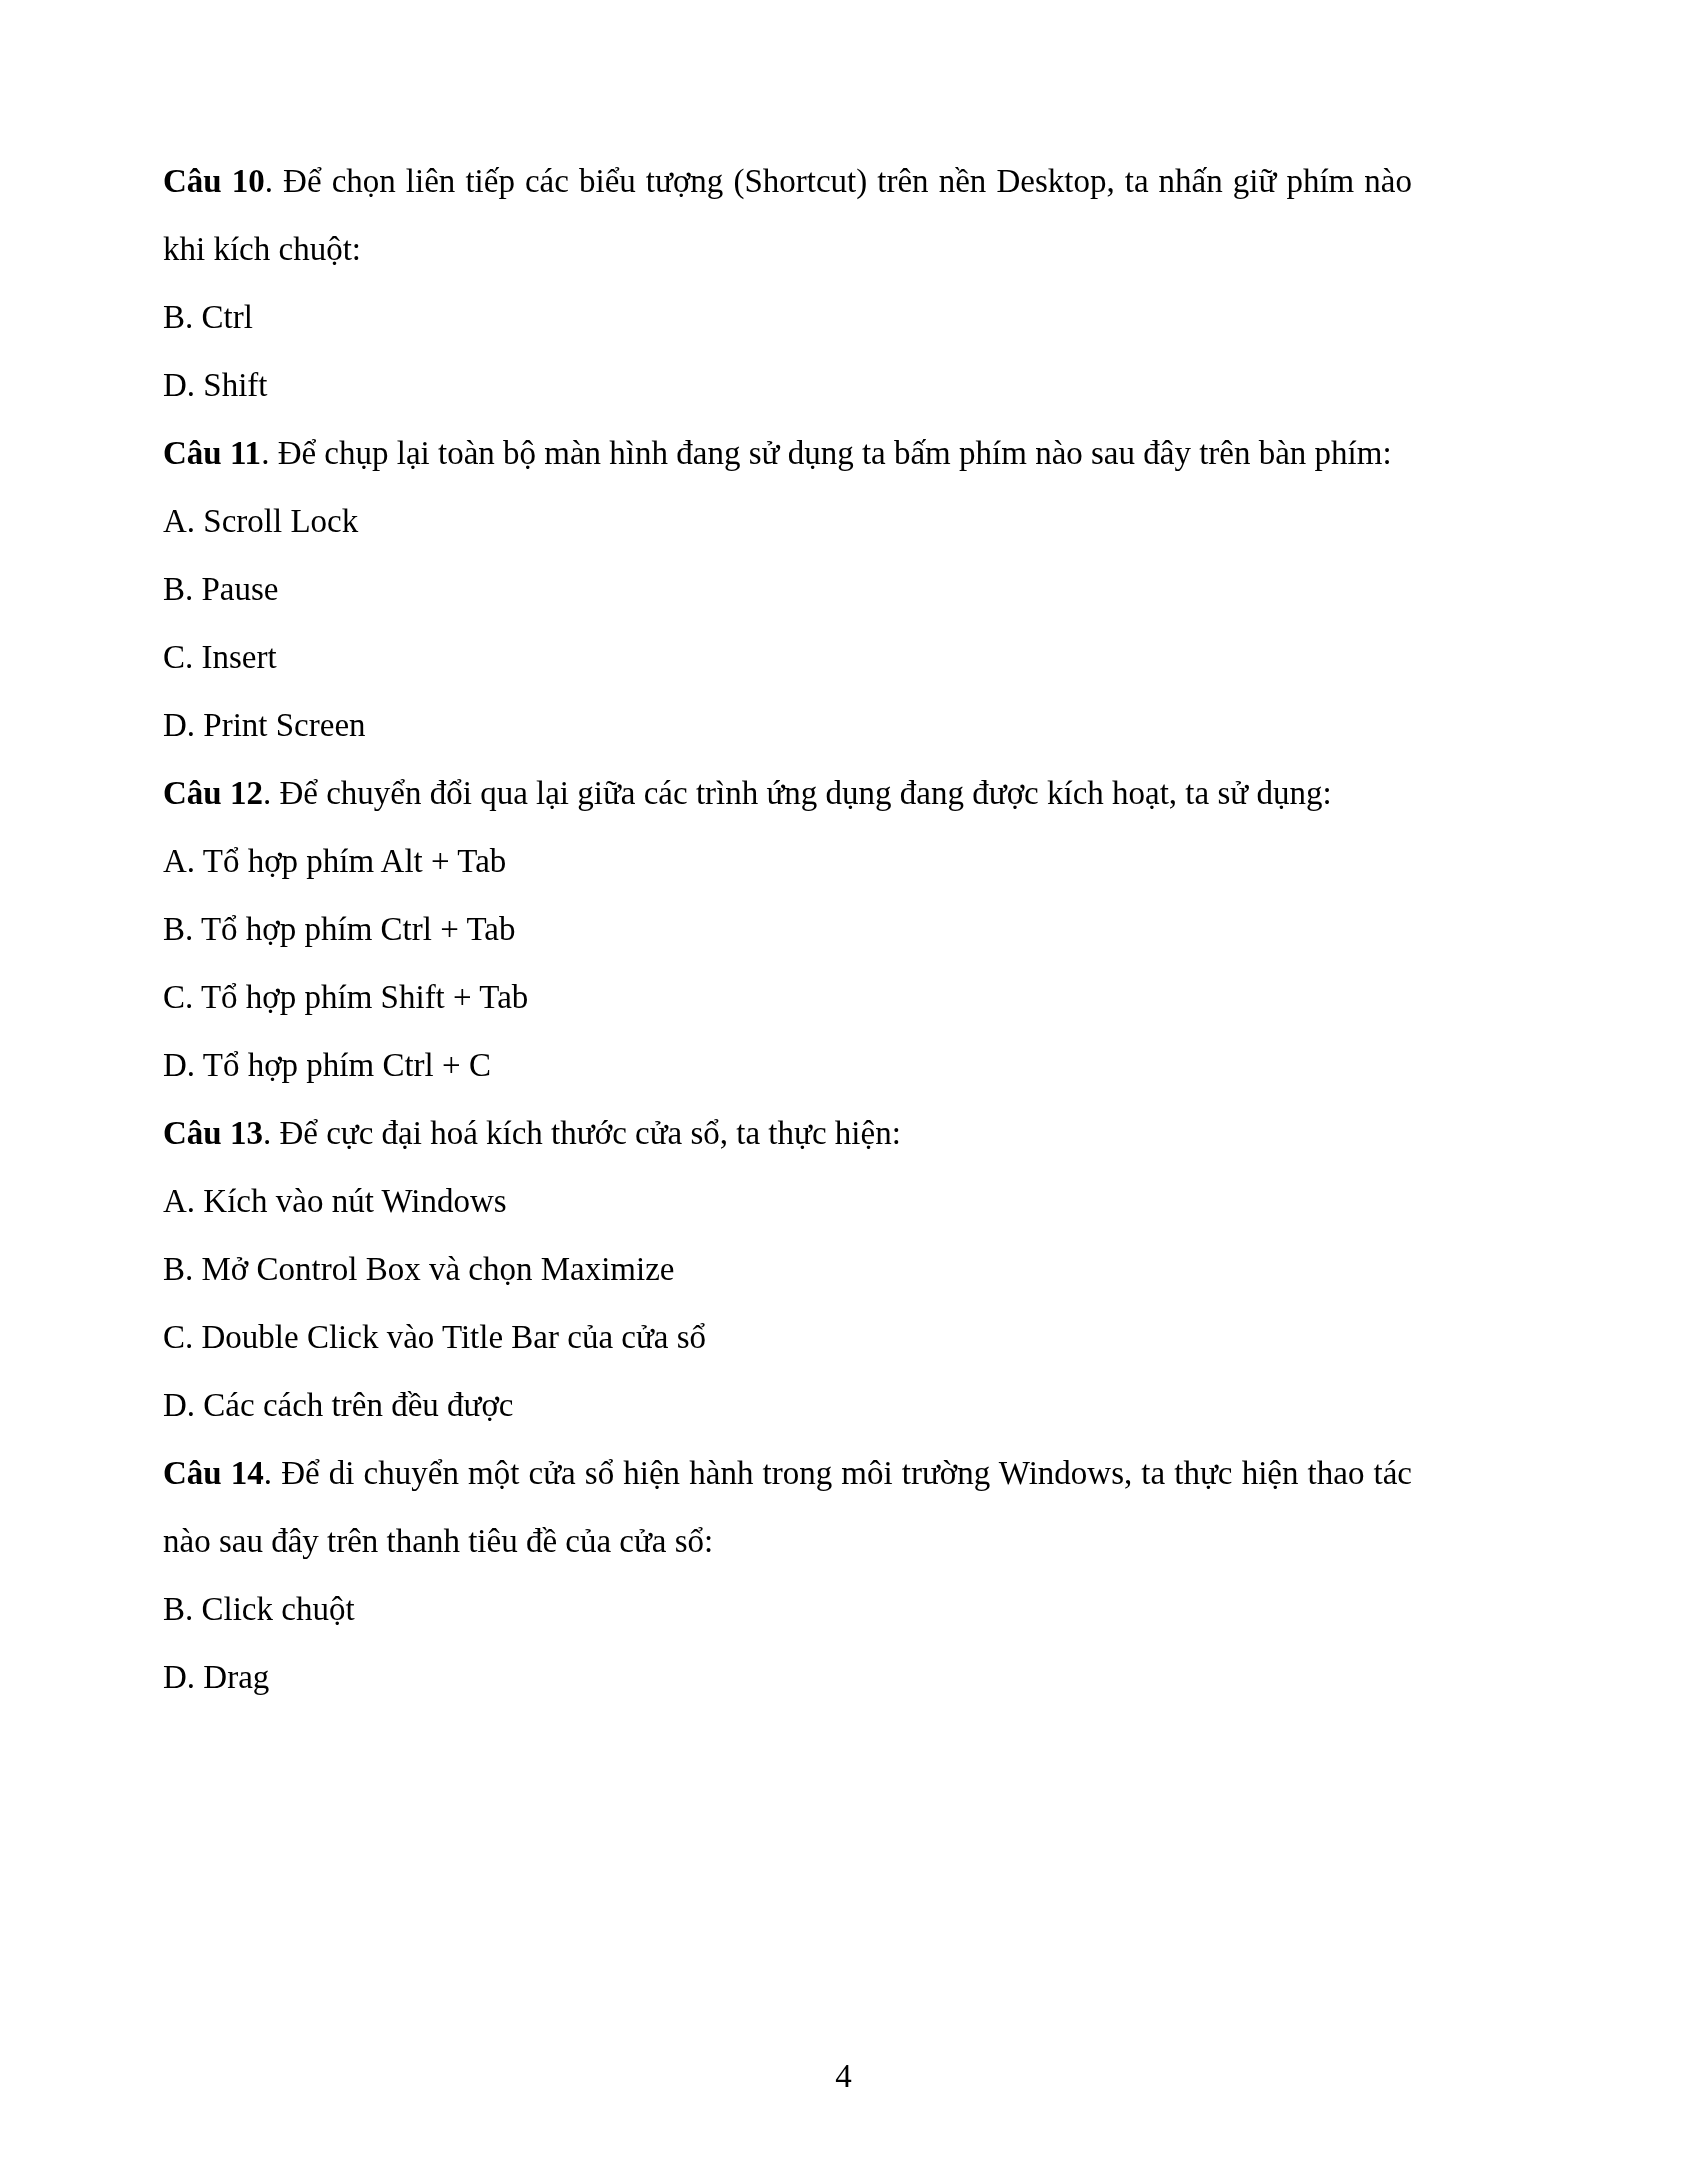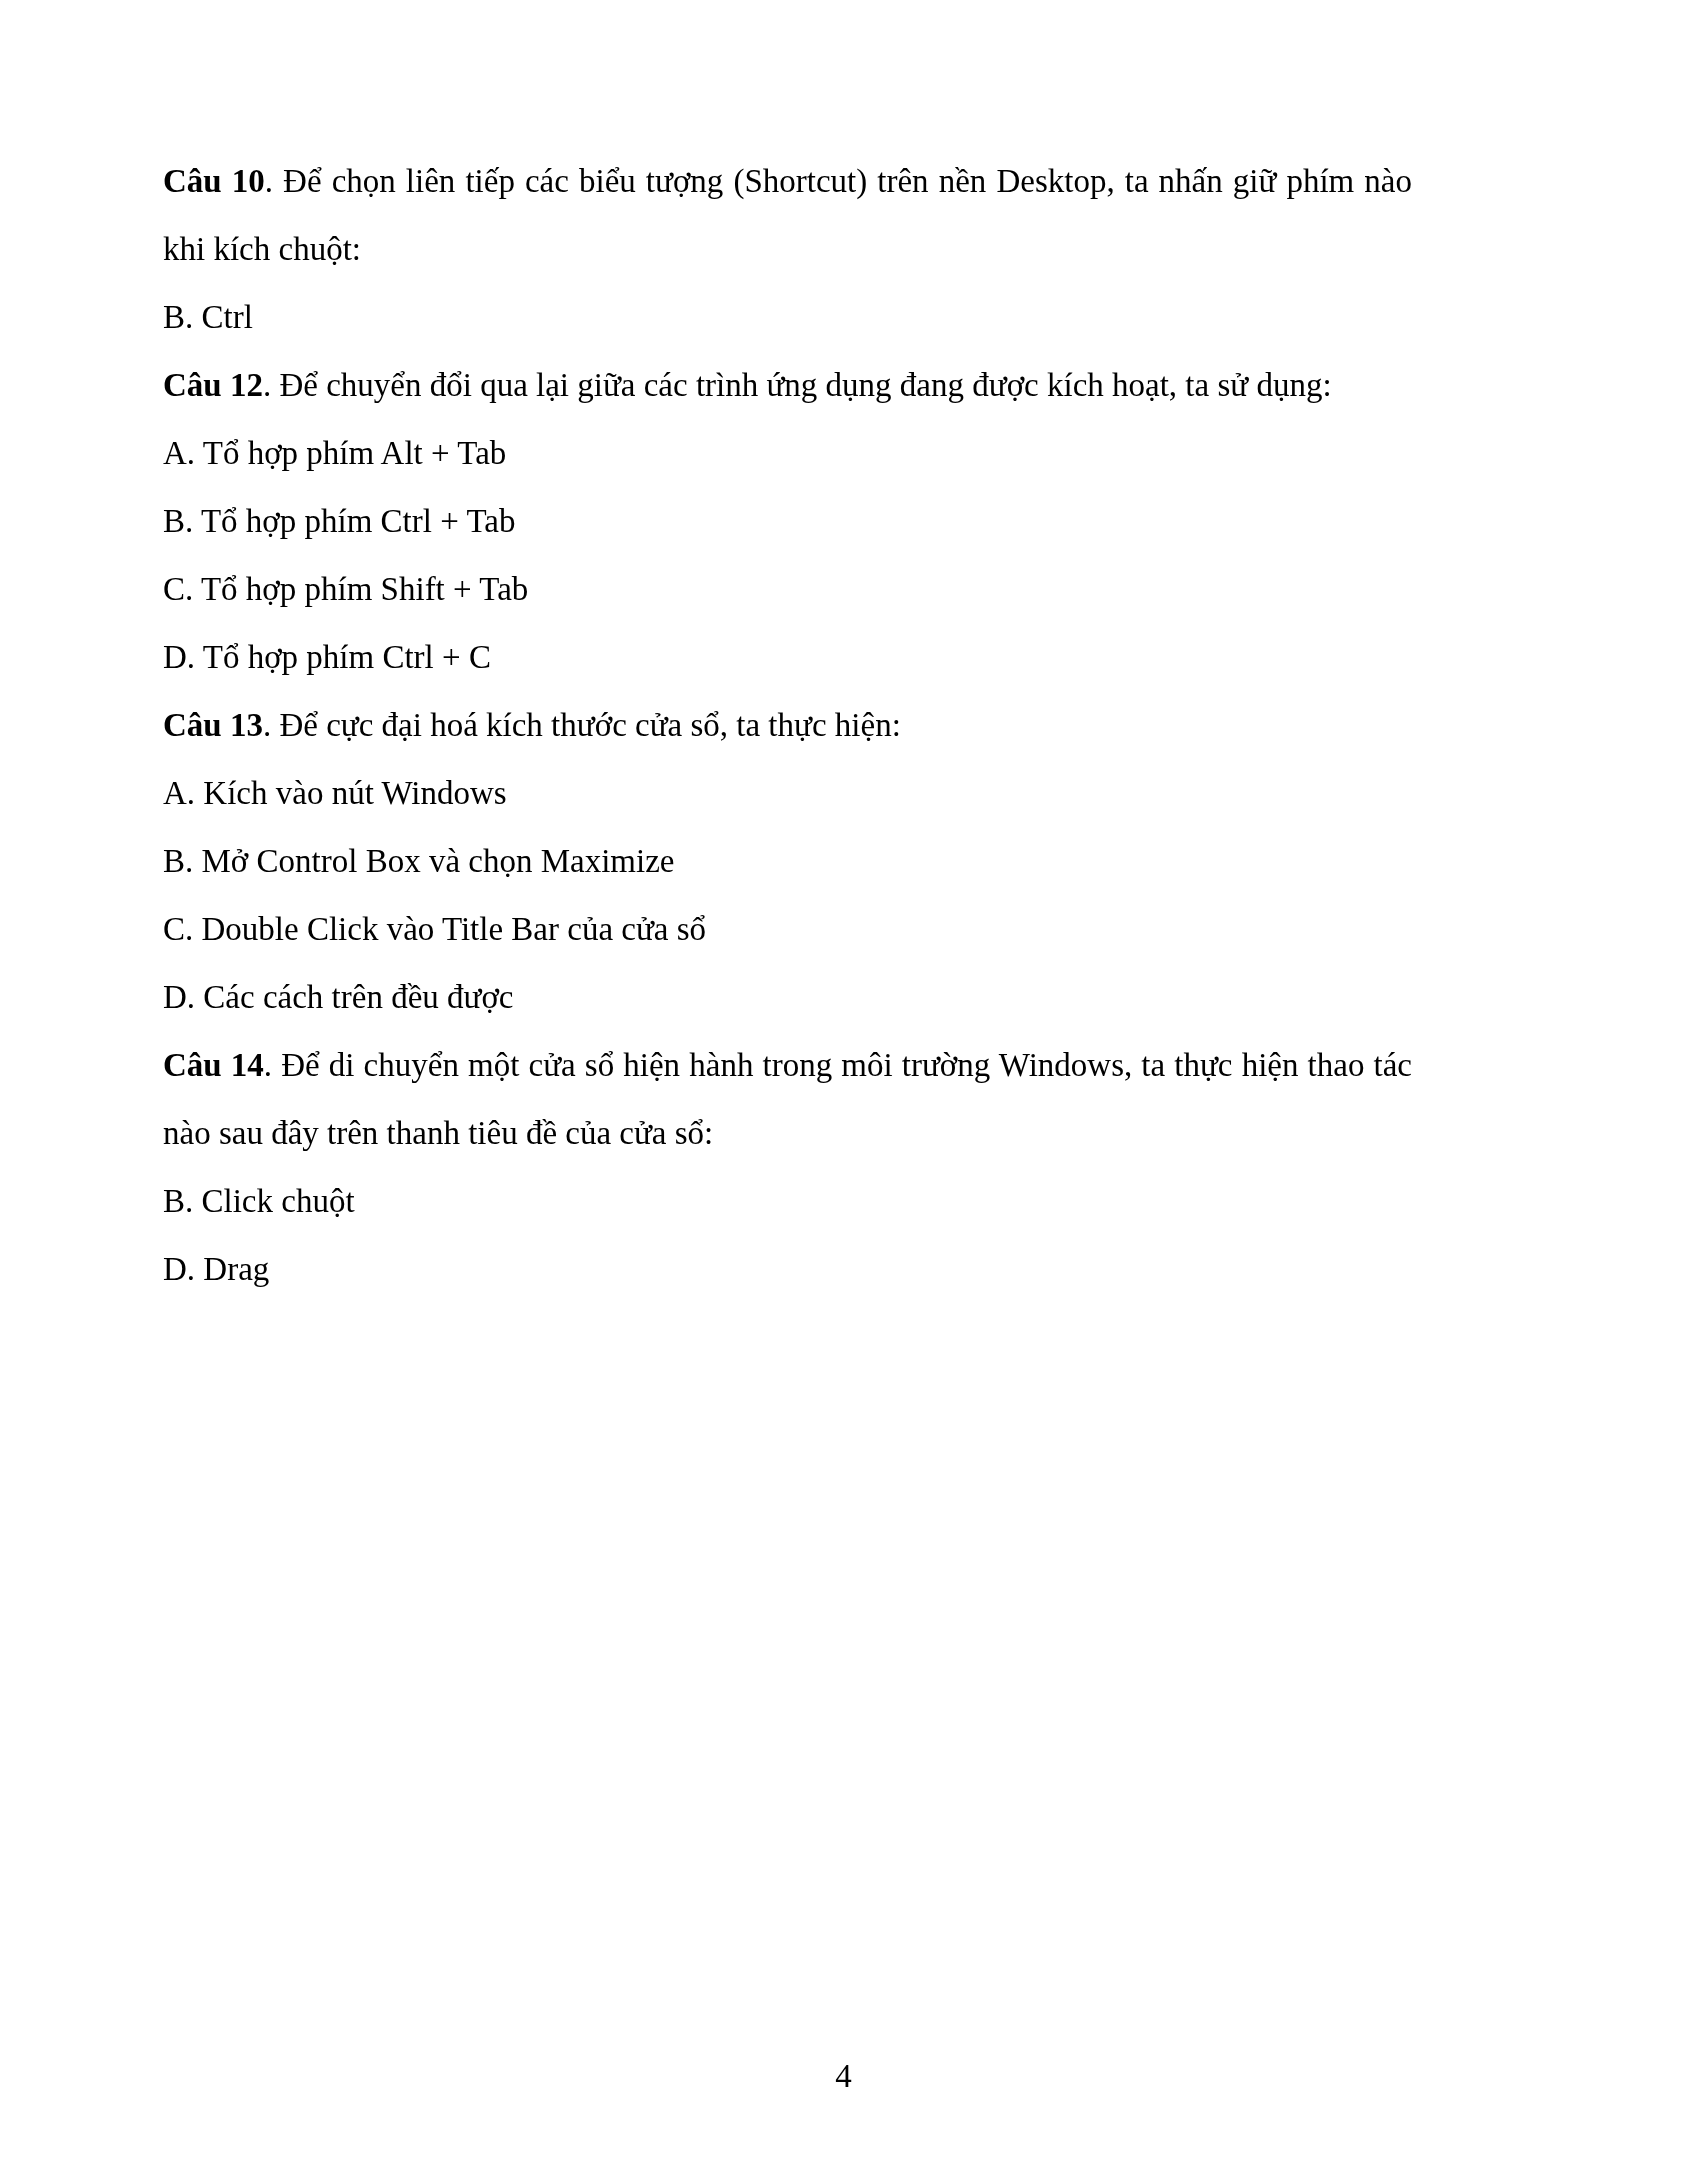--- a/index.html
+++ b/index.html
@@ -45,22 +45,30 @@
     }
   </style>
 </head>
 <body>
 
 <div class="page">
 
   <div class="question">
     <p class="question-text"><span class="q-label">Câu 10</span><span>. Để chọn liên tiếp các biểu tượng (Shortcut) trên nền Desktop, ta nhấn giữ phím nào khi kích chuột:</span></p>
     <p class="option">B. Ctrl</p>
+    <p class="option">D. Shift</p>
   </div>
 
+  <div class="question">
+    <p class="question-text"><span class="q-label">Câu 11</span><span>. Để chụp lại toàn bộ màn hình đang sử dụng ta bấm phím nào sau đây trên bàn phím:</span></p>
+    <p class="option">A. Scroll Lock</p>
+    <p class="option">B. Pause</p>
+    <p class="option">C. Insert</p>
+    <p class="option">D. Print Screen</p>
+  </div>
 
   <div class="question">
     <p class="question-text"><span class="q-label">Câu 12</span><span>. Để chuyển đổi qua lại giữa các trình ứng dụng đang được kích hoạt, ta sử dụng:</span></p>
     <p class="option">A. Tổ hợp phím Alt + Tab</p>
     <p class="option">B. Tổ hợp phím Ctrl + Tab</p>
     <p class="option">C. Tổ hợp phím Shift + Tab</p>
     <p class="option">D. Tổ hợp phím Ctrl + C</p>
   </div>
 
   <div class="question">

